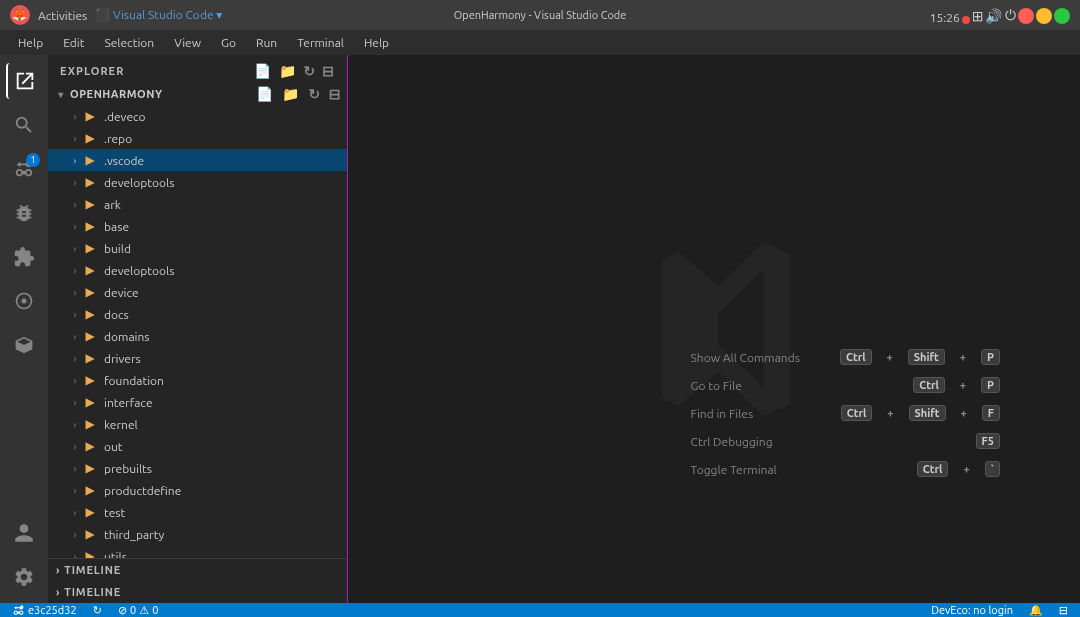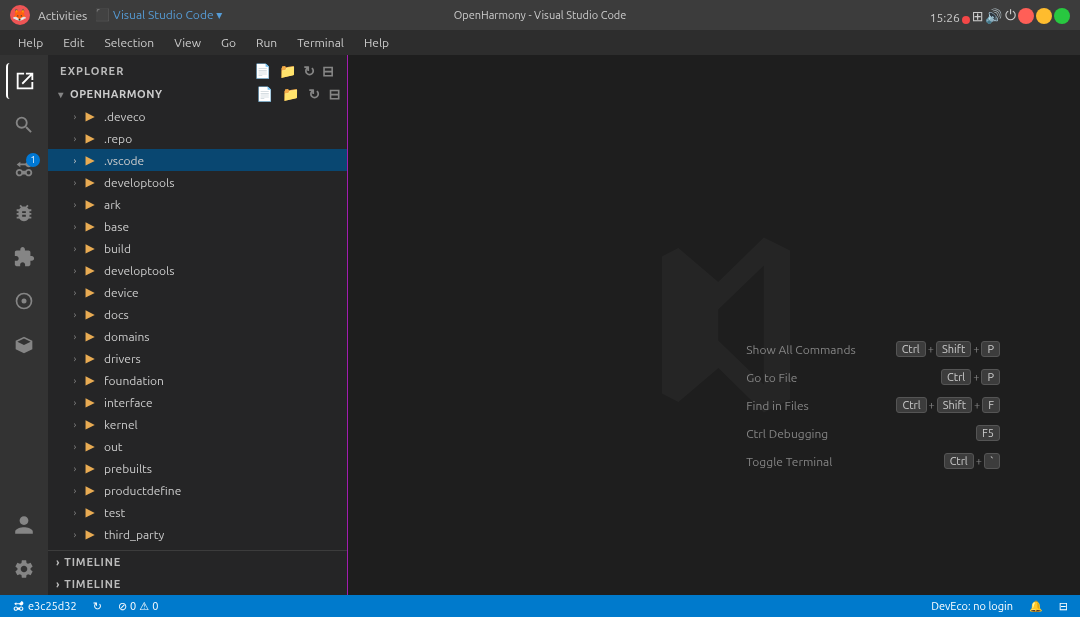--- a/index.html
+++ b/index.html
@@ -262,36 +262,37 @@
     .cmd-row {
       display: flex;
       align-items: center;
       justify-content: space-between;
       padding: 6px 0;
       gap: 40px;
     }
     .cmd-label { color: #858585; }
     .cmd-keys {
       display: flex;
-      gap: 2px;
-      align-items: center;
+      gap: 15px;
+      align-items: center;
+      font-weight: bold;
     }
     .key {
       background: #3c3c3c;
       border: 1px solid #555;
       border-radius: 3px;
       padding: 1px 5px;
       font-size: 11px;
       color: #cccccc;
     }
     .key-plus { color: #858585; font-size: 11px; }
 
     
     .status-bar {
-      height: 22px;
+      height: 14px;
       background: #007acc;
       display: flex;
       align-items: center;
       padding: 0 8px;
       gap: 8px;
       flex-shrink: 0;
     }
     .status-item {
       display: flex;
       align-items: center;

